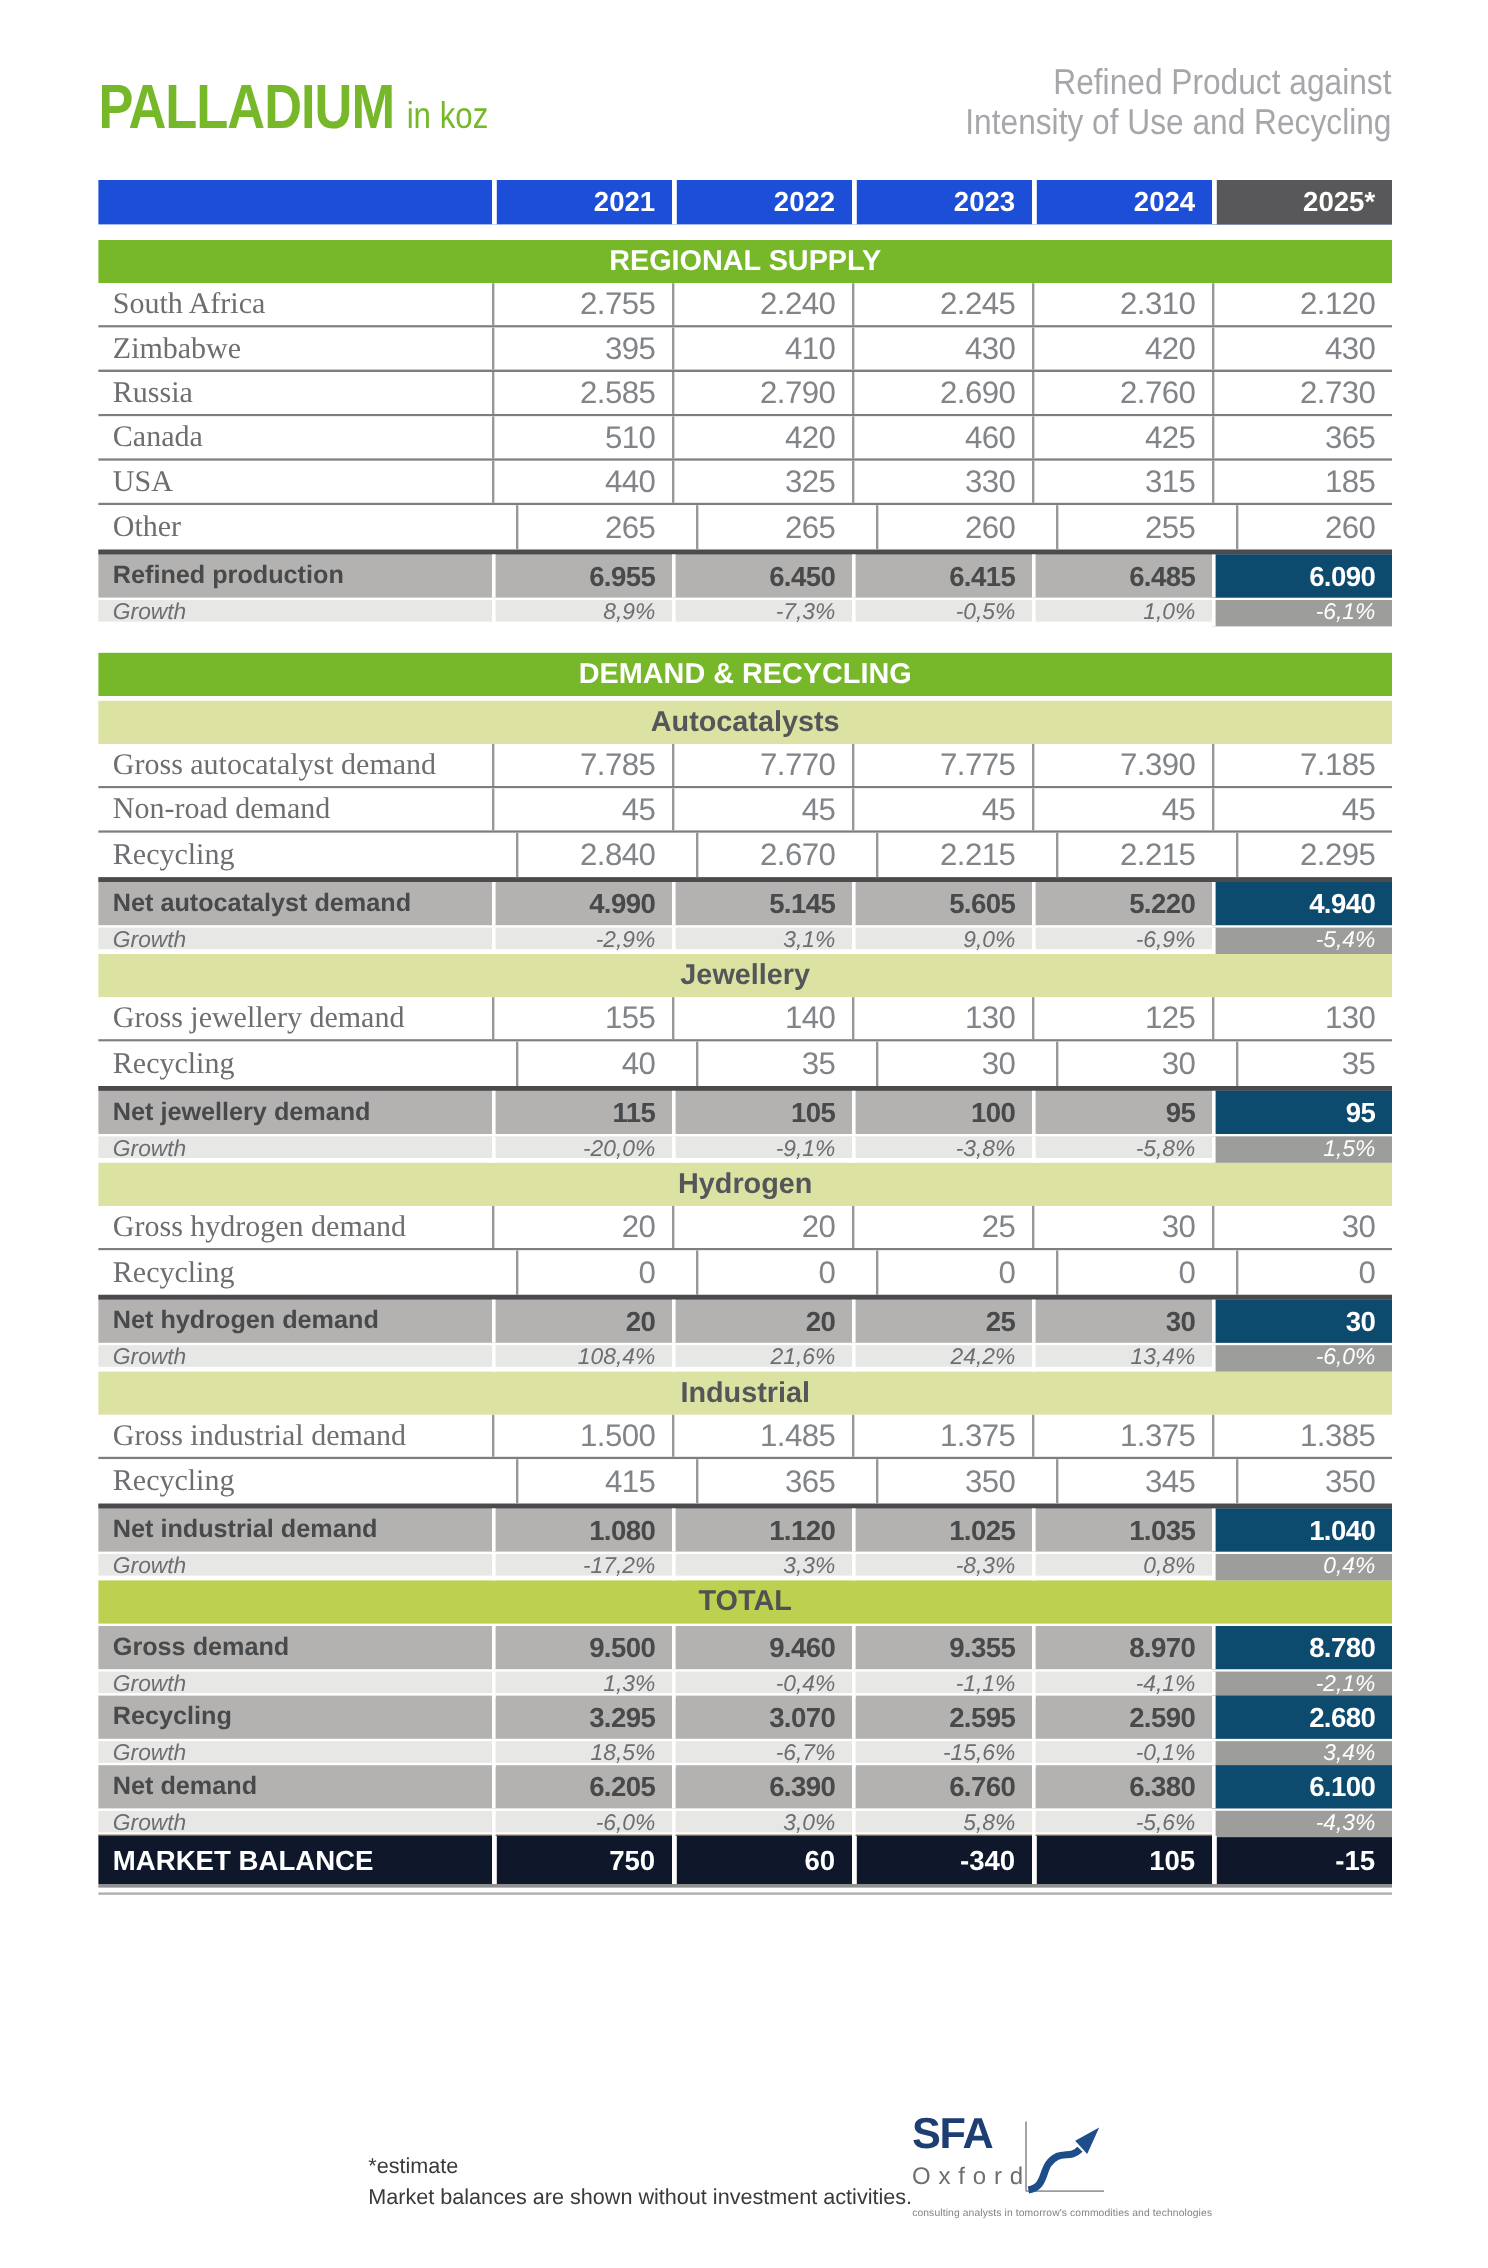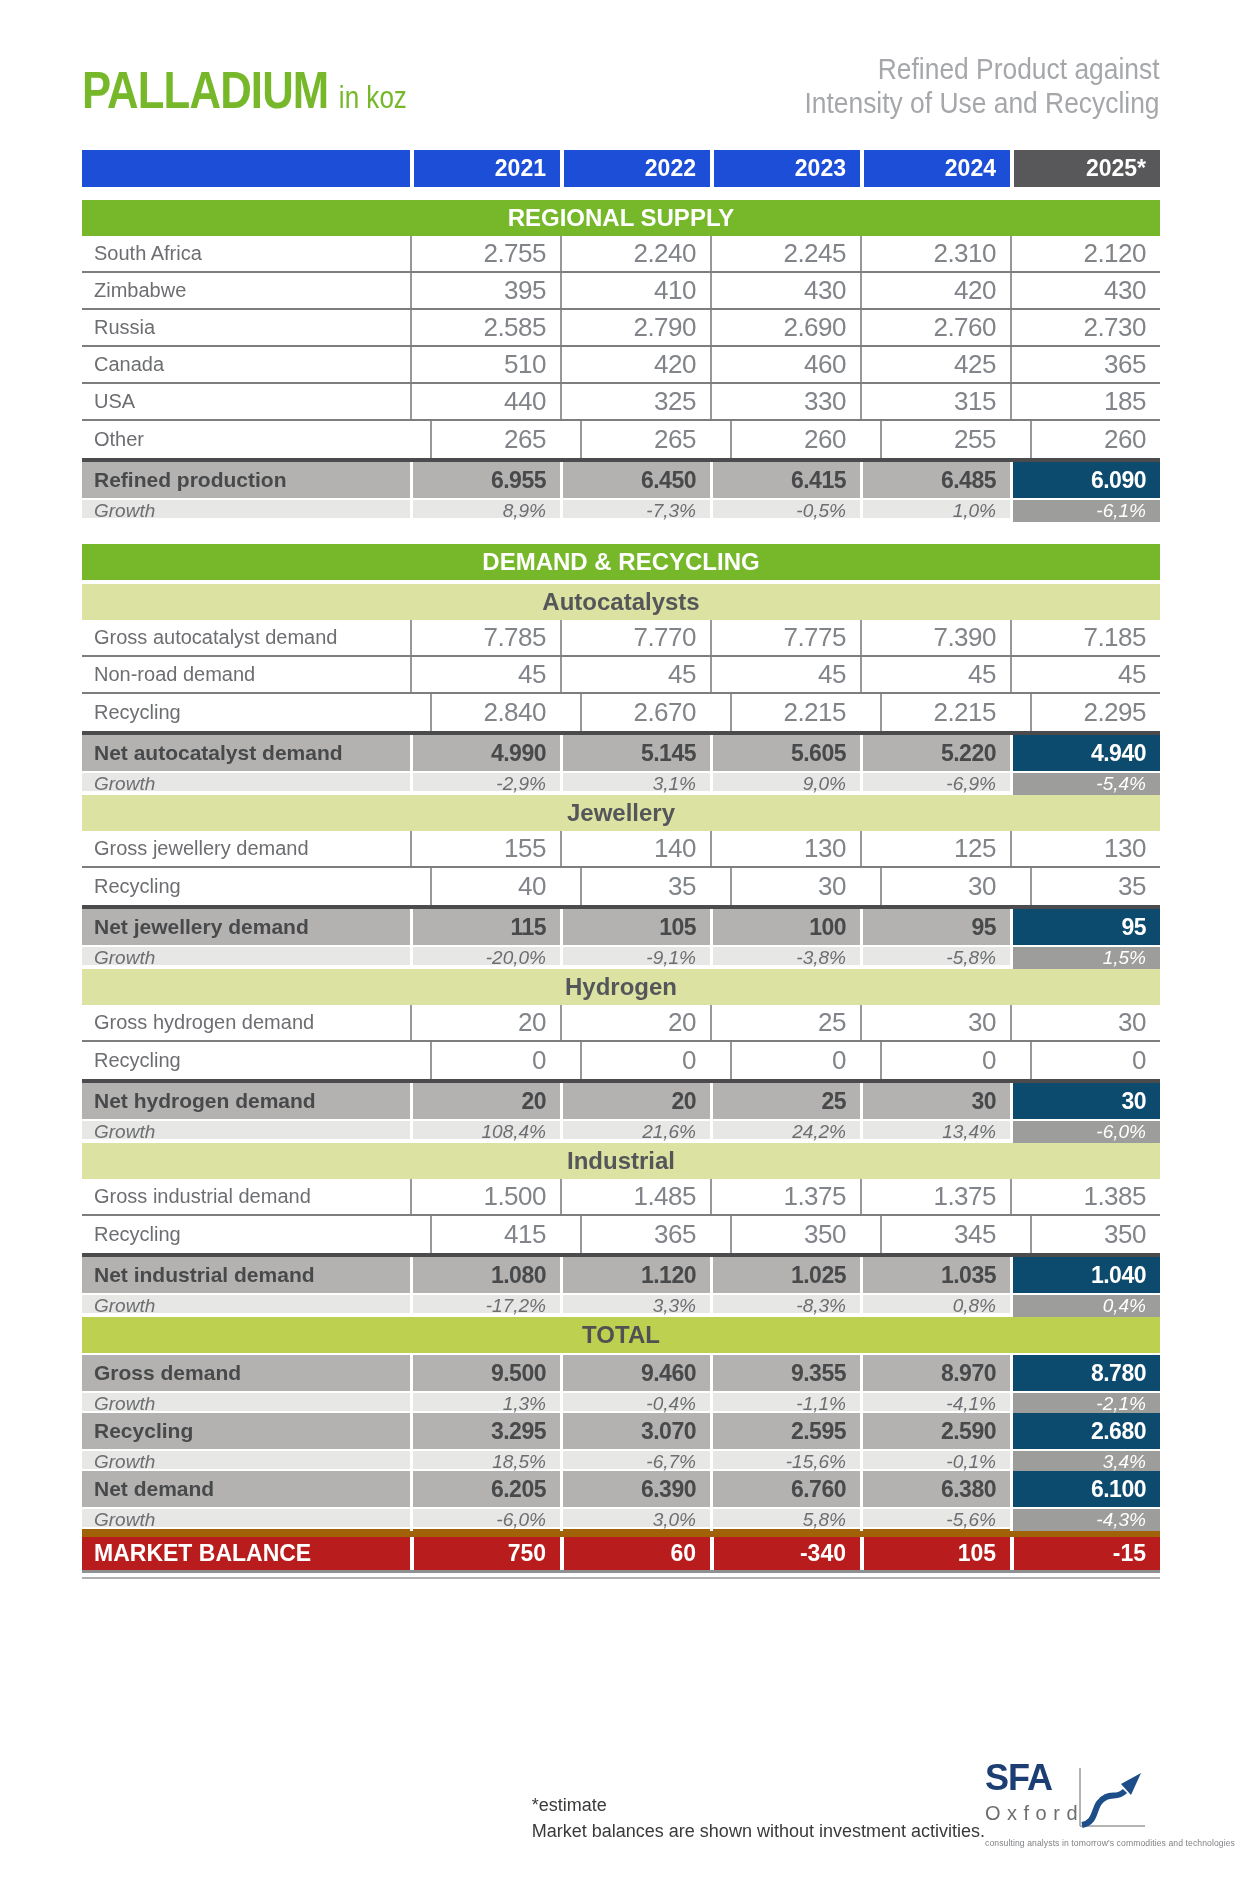--- a/index.html
+++ b/index.html
@@ -27,43 +27,43 @@
 
   #rows { margin-top:13px; }
   .band { display:flex; align-items:center; justify-content:center; font-weight:bold; font-size:24px; }
   .b-section { height:36px; background:#76b82a; color:#fff; }
   .b-subsection { height:36px; background:#dce3a2; color:#55565a; margin-top:4px; }
   .b-totalband { height:36px; background:#bed04f; color:#505153; margin-top:4px; }
   .r-gap-large { height:26px; }
 
   .r-data { height:37px; background:#fff; border-bottom:2px solid #7d7e80; }
   .r-data.no-bb { border-bottom:none;gap:20px; }
-  .r-data .lab { color:#6d6e71; font-size:20px; }
+  .r-data .lab { color:#6d6e71; font-size:25px;font-family:Liberation Serif, serif; }
   .r-data .val { color:#818488; font-size:26px; border-left:2px solid #98989a; letter-spacing:-0.5px; }
 
   .r-total { height:36px; background:#b3b2b0; font-weight:bold; }
   .r-total.bt-dark { height:40px; border-top:4px solid #4b4b4d; }
   .r-total:not(.bt-dark) { margin-top:2px; }
   .r-total .lab { color:#48494b; font-size:21px; }
   .r-total .val { color:#48494b; font-size:23px; border-left:3px solid #fff; letter-spacing:-0.5px; }
   .r-total .c4 { background:#0c4a6e; color:#fff; }
 
   .r-growth { height:18px; background:#e7e7e6; font-style:italic; margin-top:2px; }
   .r-growth .lab { color:#6d6e71; font-size:19px; }
   .r-growth .val { color:#6d6e71; font-size:19px; border-left:3px solid #fff; }
   .r-growth .c4 { background:#9d9d9c; color:#fff; }
 
-  .r-balance { height:41px; background:#b91c1c; font-weight:bold; margin-top:2px; border-top:8px solid #a16207; }
+  .r-balance { height:41px; background:#0f172a; font-weight:bold; margin-top:2px; border-top:1px solid #a16207; }
   .r-balance .lab { color:#fff; font-size:23px; }
   .r-balance .val { color:#fff; font-size:23px; border-left:4px solid #fff; }
 
   .table-end { height:9px; border-top:3px solid #8f9092; border-bottom:2px solid #afb0b2; }
 
   
-  .ftr { position:absolute; top:1760px; left:82px; width:1108px; display:flex; justify-content:flex-end; align-items:flex-start; }
+  .ftr { position:absolute; top:1760px; left:82px; width:1108px; display:flex; justify-content:center; align-items:flex-start; }
   .ftr-notes { margin-top:32px; color:#3a3a39; font-size:18px; line-height:1.45; }
   .ftr-perm { margin-top:32px; color:#3a3a39; font-size:18px; line-height:1.45; width:320px; }
   .logo { width:205px; }
   .logo-tagline { margin-top:2px; color:#808285; font-size:8.6px; white-space:nowrap; letter-spacing:0.1px; }
 </style>
 </head>
 <body>
 
 <div class="page">
 

